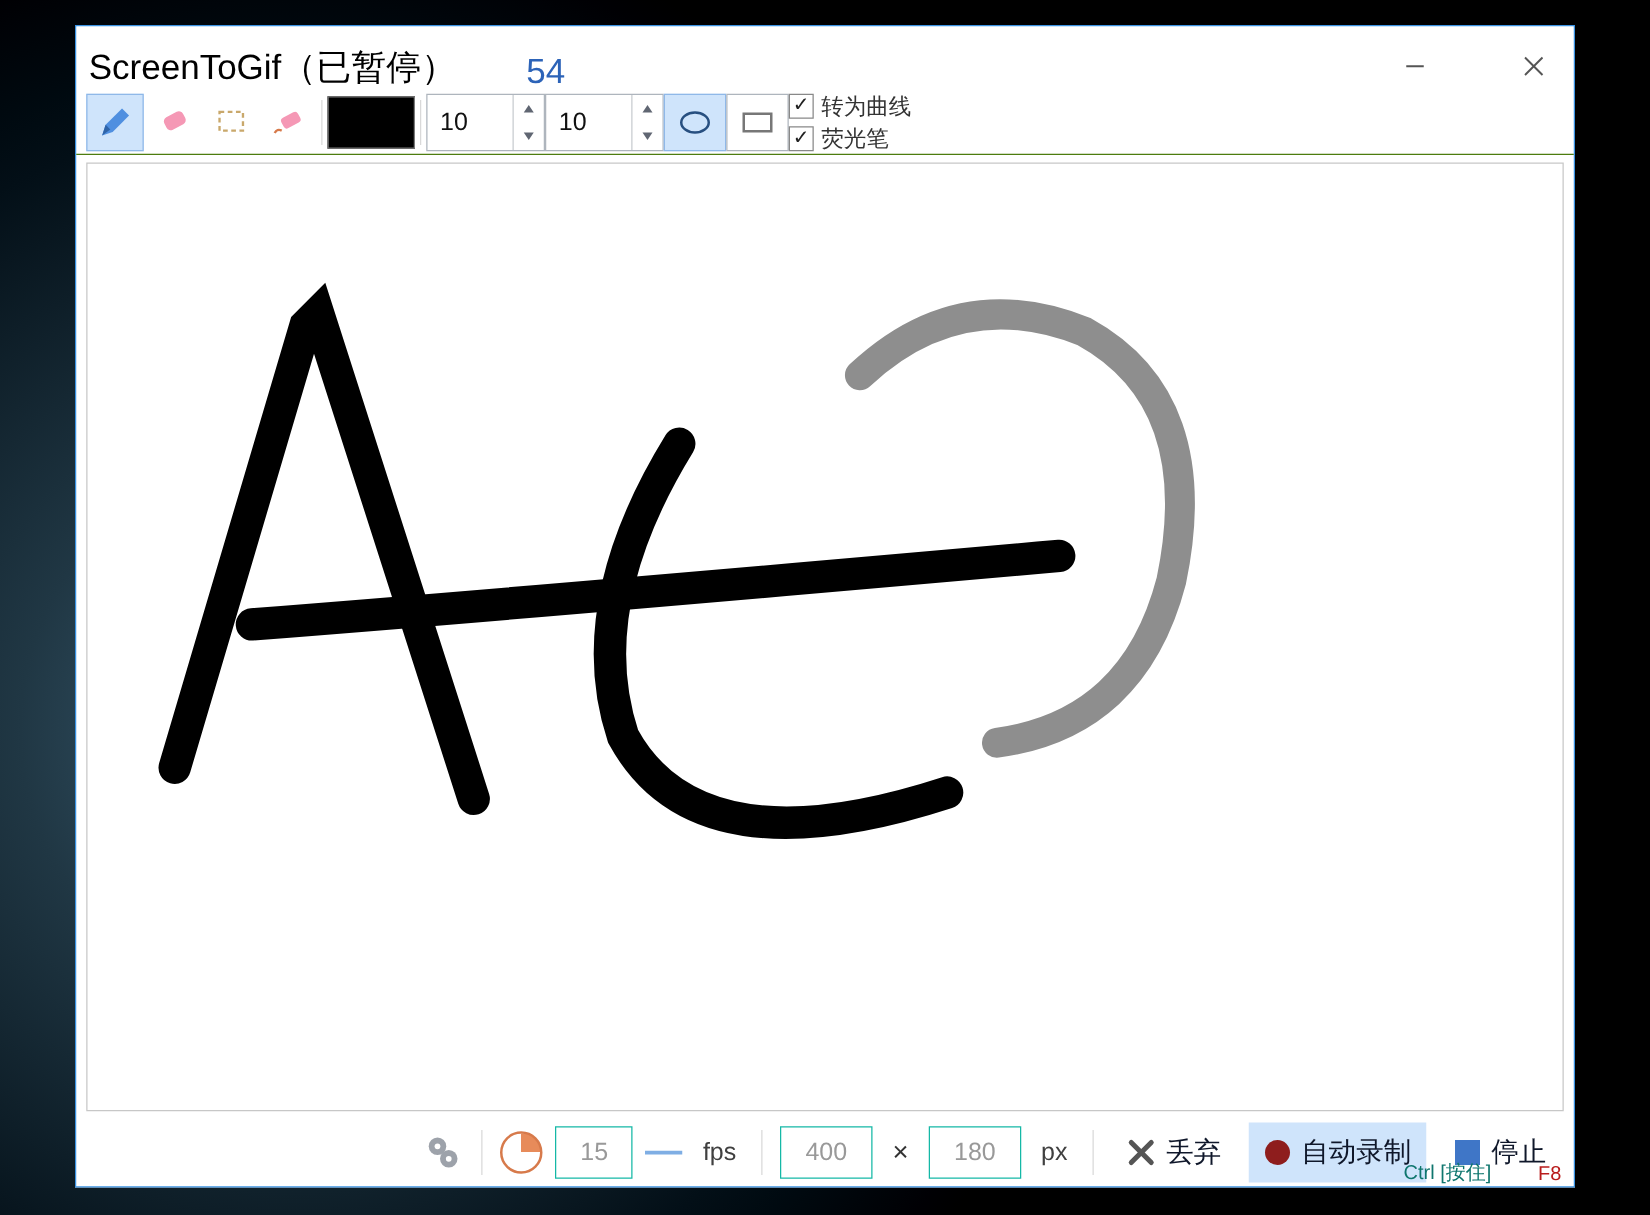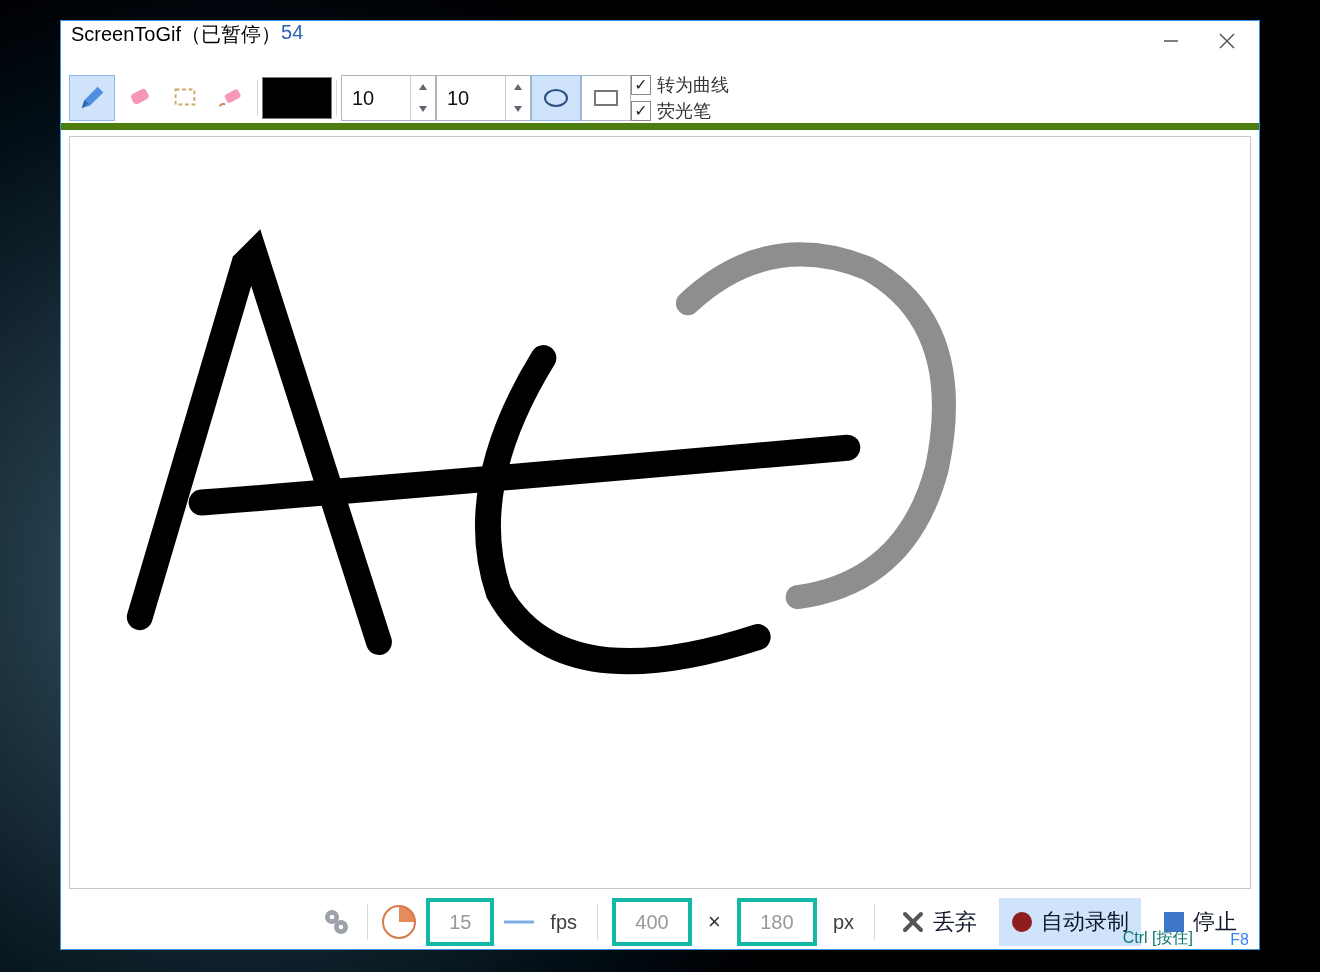--- a/index.html
+++ b/index.html
@@ -29,42 +29,43 @@
     background:#fff;
     border:1px solid #3a92e2;
     display:flex;
     flex-direction:column;
     box-sizing:border-box;
   }
   
   .titlebar{
     height:52px;
     display:flex;
-    align-items:flex-start;
+    align-items:flex-end;
     padding:0 4px 0 10px;
-    font-size:20px;
+    font-size:28px;
     color:#000;
     white-space:nowrap;
-  }
-  .titlebar .frame-count{color:#2c63b8;margin-left:0;}
+    gap:39px;
+  }
+  .titlebar .frame-count{color:#2c63b8;margin-left:17px;}
   .titlebar-spacer{flex:1;}
   .title-btn{
     width:56px;height:40px;display:flex;align-items:center;justify-content:center;
     color:#555;
   }
   .title-btn svg{width:18px;height:18px;stroke:#555;stroke-width:1.5;fill:none;}
   .title-btn.close svg{width:20px;height:20px;}
   
   .toolbar{
     height:50px;
     display:flex;
     align-items:center;
     gap:0;
     padding:0 8px;
-    border-bottom:7px solid #4d7c0f;
+    border-bottom:1px solid #4d7c0f;
   }
   .tool-group{
     display:flex;
     gap:2px;
   }
   .tool-btn{
     width:44px;height:44px;
     display:flex;align-items:center;justify-content:center;
     background:transparent;
   }
@@ -128,40 +129,40 @@
   .status-ico{
     display:flex;align-items:center;justify-content:center;
   }
   .pie{
     width:34px;height:34px;border-radius:50%;
     border:2px solid #d77a4b;
     background:conic-gradient(#e78b5a 0deg 90deg, #fff 90deg 360deg);
     box-sizing:border-box;
   }
   .stat-box{
-    height:40px;border:4px solid #14b8a6;background:#fff;color:#999;
+    height:40px;border:1px solid #14b8a6;background:#fff;color:#999;
     display:flex;align-items:center;justify-content:center;
     font-size:20px;
   }
   .w-fps{width:60px;}
   .stat-label{color:#404040;font-size:20px;margin:0 6px;}
   .times{color:#333;font-size:22px;margin:0 6px;}
   .stat-btn{
     display:flex;align-items:center;gap:8px;
     padding:0 12px;height:48px;font-size:22px;color:#0f172a;
   }
   .stat-btn.highlight{background:#cfe4fb;}
   .ctrl-hint{
     position:absolute;right:66px;bottom:0px;
     font-size:16px;color:#0f766e;
     pointer-events:none;
   }
   .f8-hint{
     position:absolute;right:10px;bottom:0px;
-    font-size:16px;color:#3b82f6;
+    font-size:16px;color:#b91c1c;
     pointer-events:none;
   }
 </style>
 </head>
 <body>
 
 <div class="desktop-bg"></div>
 
 <div class="window">
 

